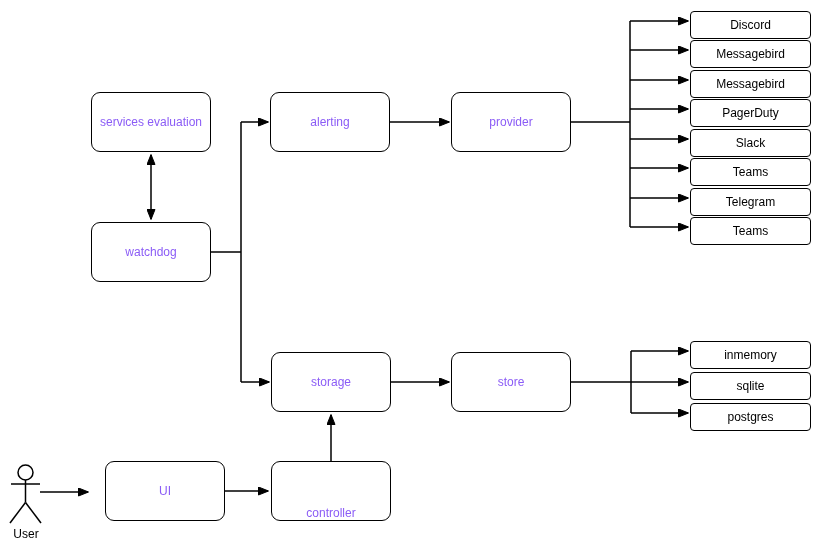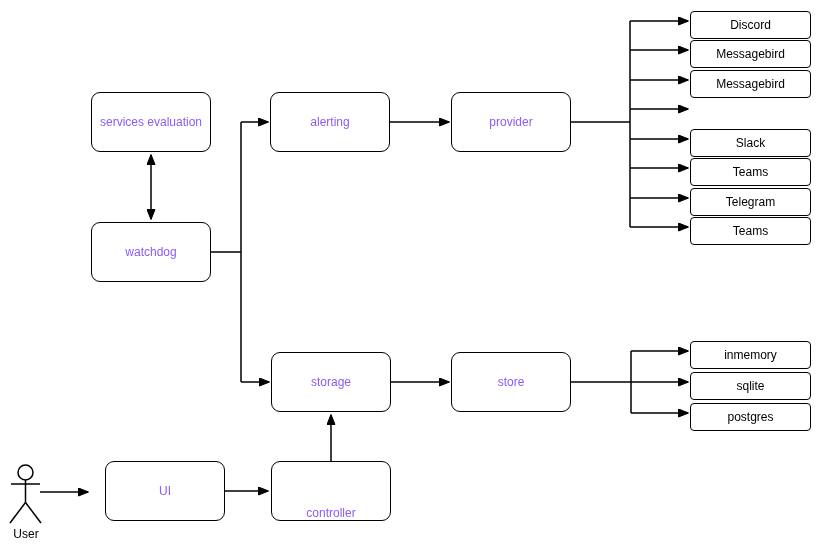--- a/index.html
+++ b/index.html
@@ -140,20 +140,23 @@
 
   <div class="leaf" style="top:11px;">
     <span>Discord</span>
   </div>
   <div class="leaf" style="top:40px;">
     <span>Messagebird</span>
   </div>
   <div class="leaf" style="top:70px;">
     <span>Messagebird</span>
   </div>
+  <div class="leaf" style="top:99px;">
+    <span>PagerDuty</span>
+  </div>
   <div class="leaf" style="top:129px;">
     <span>Slack</span>
   </div>
   <div class="leaf" style="top:158px;">
     <span>Teams</span>
   </div>
   <div class="leaf" style="top:188px;">
     <span>Telegram</span>
   </div>
   <div class="leaf" style="top:217px;">

